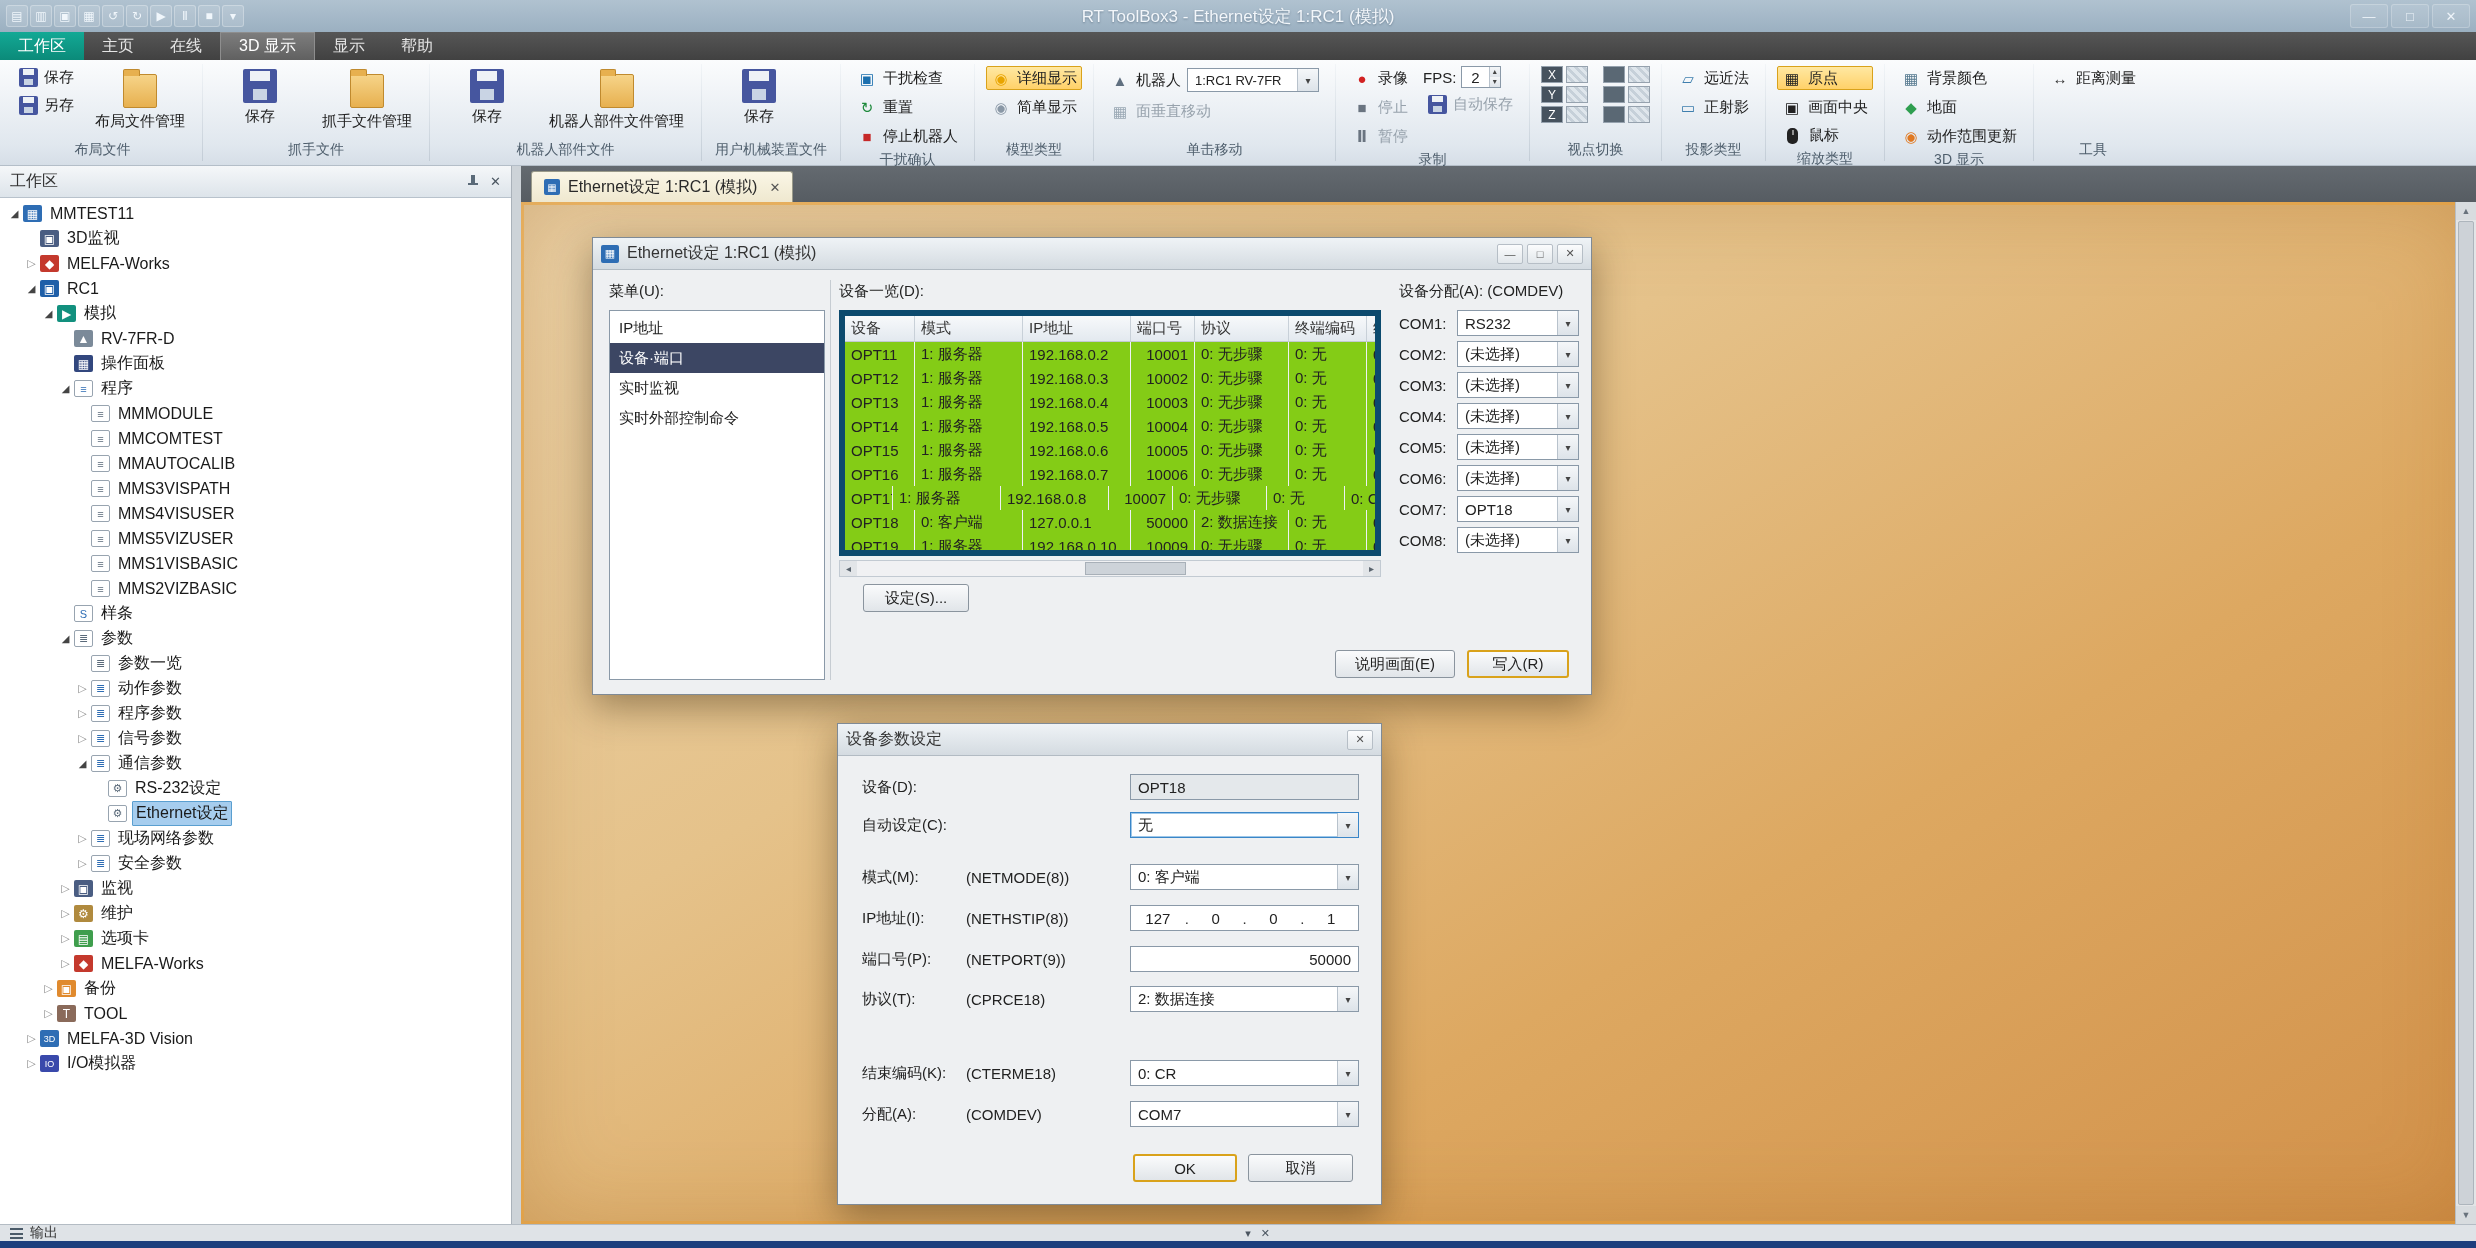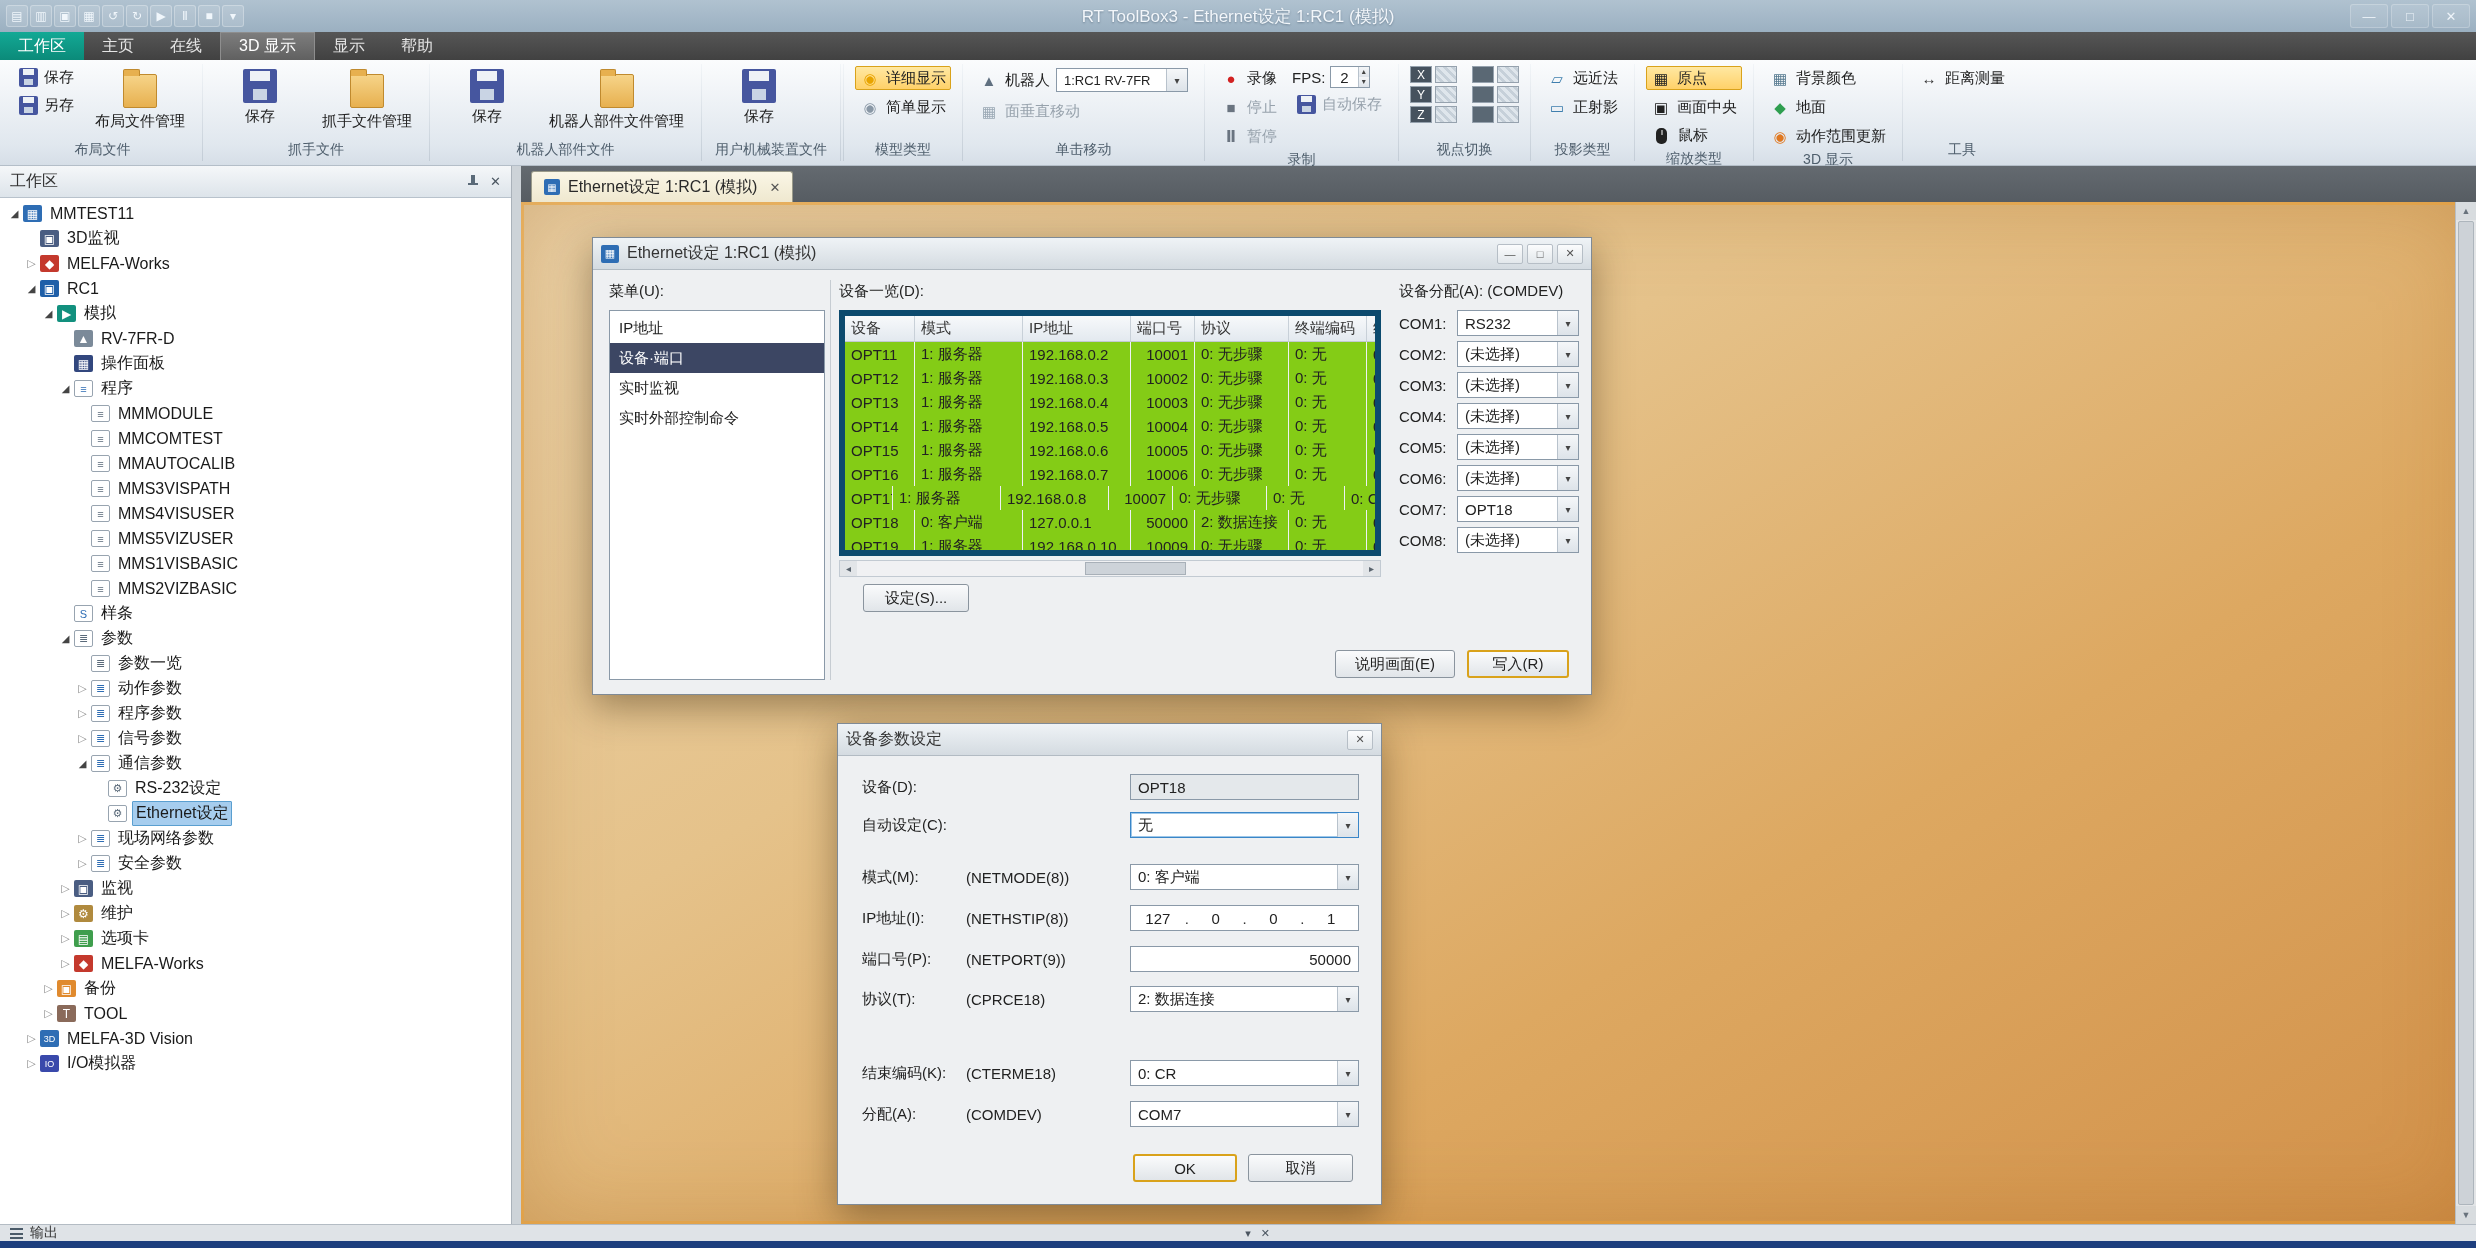--- a/index.html
+++ b/index.html
@@ -295,20 +295,37 @@
       <div class="rg-c">
         <div class="rbtn-l">
             <span class="ic ic-l g-floppy"></span>
             <span class="rlbl">保存</span>
           </div>
       </div>
       <div class="rg-label">用户机械装置文件</div>
     </div>
     <div class="rg-div"></div>
 
+    <div class="rg">
+      <div class="rg-col">
+        <div class="rbtn-s">
+            <span class="gi g-check"></span>
+            <span>干扰检查</span>
+          </div>
+        <div class="rbtn-s">
+            <span class="gi g-reset"></span>
+            <span>重置</span>
+          </div>
+        <div class="rbtn-s">
+            <span class="gi g-stopred"></span>
+            <span>停止机器人</span>
+          </div>
+      </div>
+      <div class="rg-label">干扰确认</div>
+    </div>
     <div class="rg-div"></div>
 
     <div class="rg">
       <div class="rg-col">
         <div class="rbtn-s sel">
             <span class="gi g-lamp"></span>
             <span>详细显示</span>
           </div>
         <div class="rbtn-s">
             <span class="gi g-lampg"></span>

